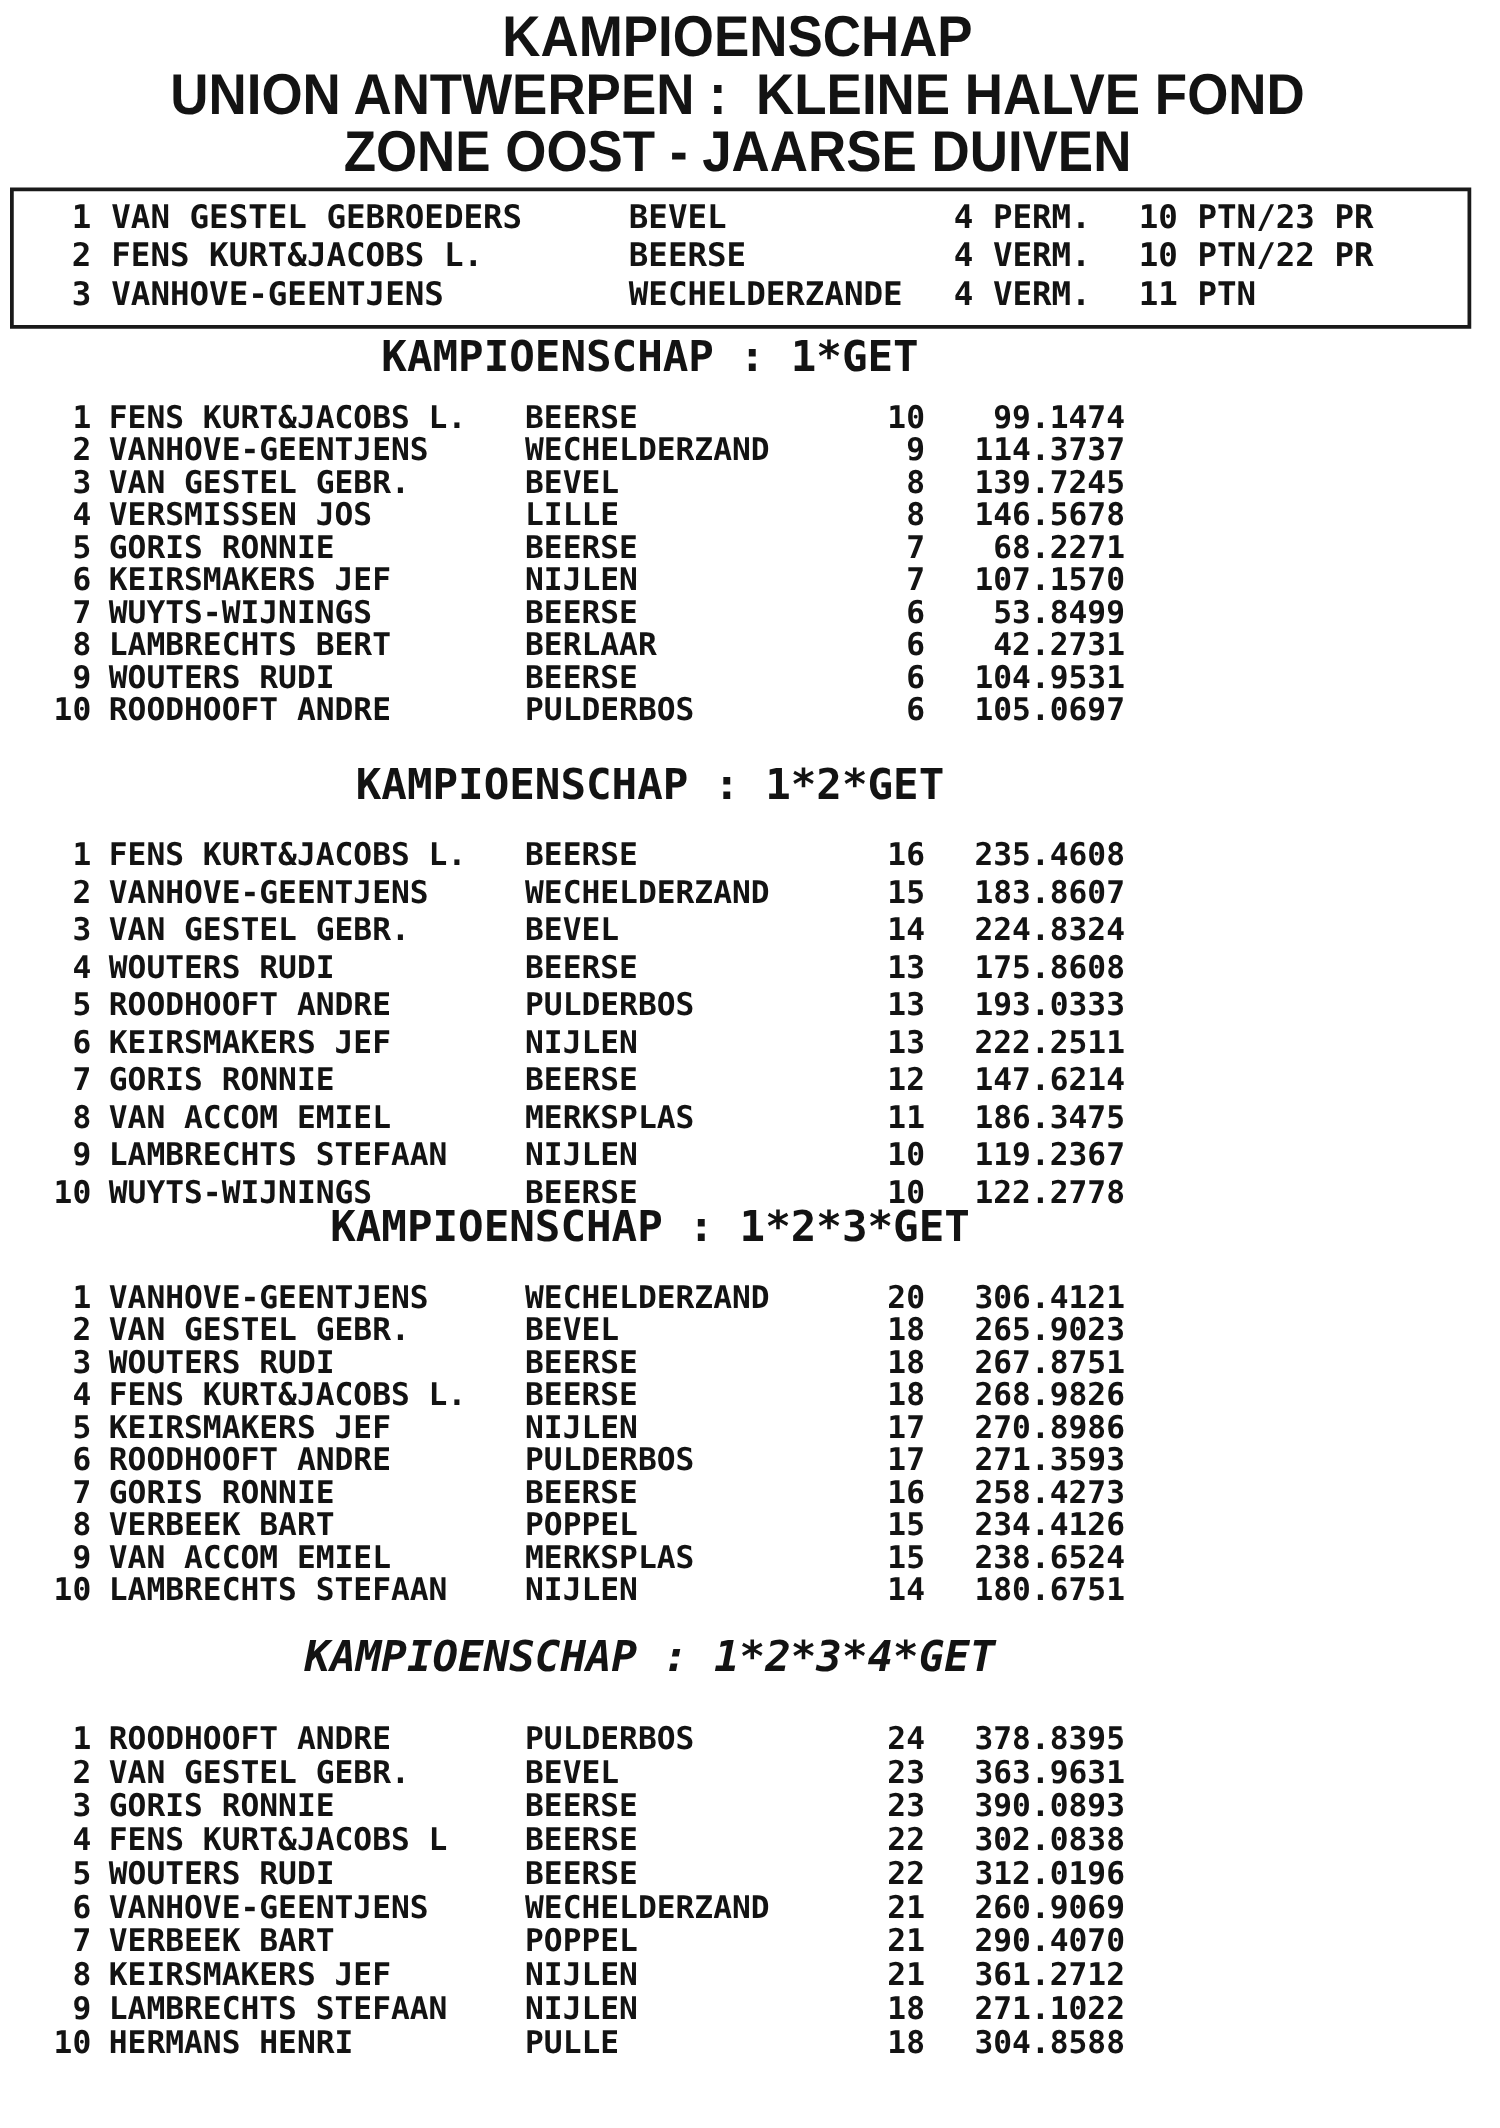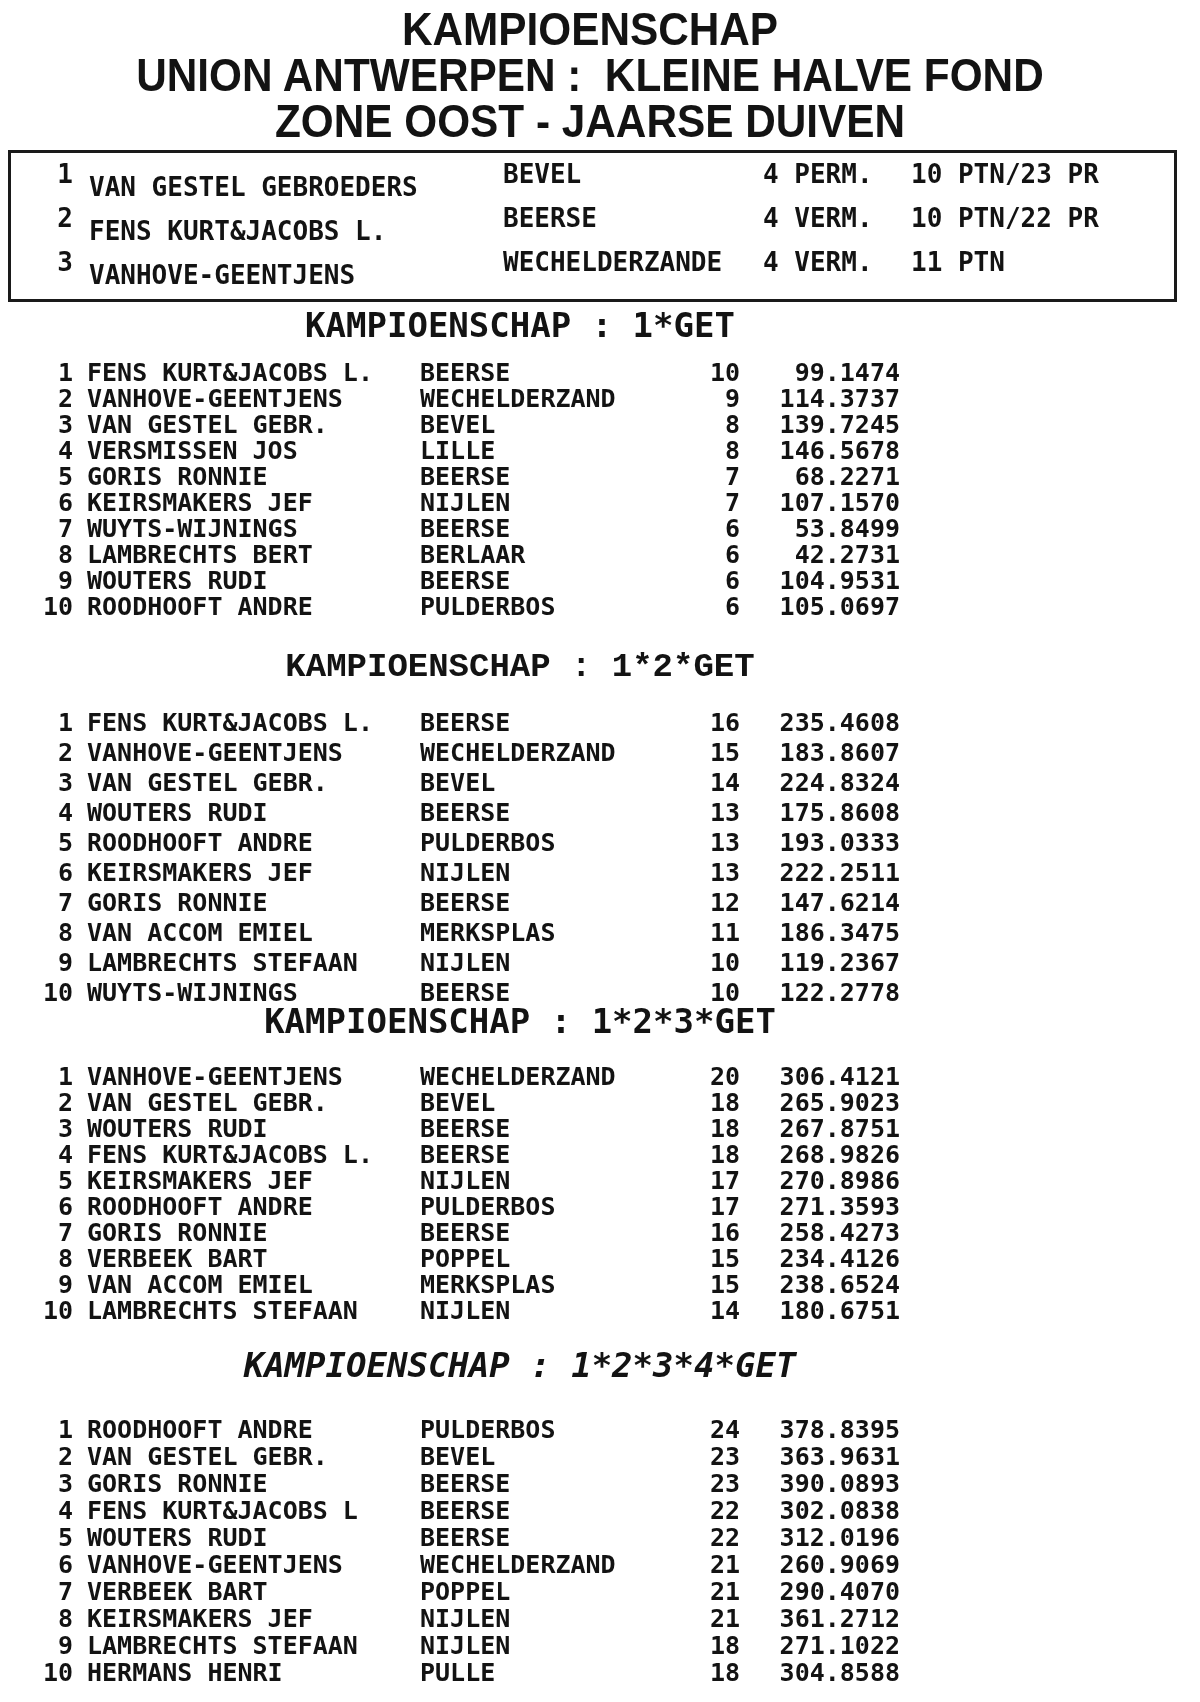--- a/index.html
+++ b/index.html
@@ -32,42 +32,42 @@
     padding: 6px 0 8px 30px;
   }
   .box-row {
     display: grid;
     grid-template-columns: 32px 430px 260px 148px 220px;
     font-size: 26px;
     line-height: 31px;
     white-space: pre;
   }
   .box-row .rank { text-align: right; }
-  .box-row .name { padding-left: 16px; margin-top: 13px; }
+  .box-row .name { padding-left: 16px; }
   
   .s-header {
     width: 1040px;
     text-align: center;
     font-size: 34px;
     line-height: 26px;
     white-space: pre;
   }
   .row {
     display: grid;
     grid-template-columns: 33px 347px 250px 70px 160px;
     padding-left: 40px;
     font-size: 25px;
     white-space: pre;
   }
   .row .rank { text-align: right; }
   .row .name { padding-left: 14px; }
   .row .count, .row .coef { text-align: right; }
   .h1 { margin-top: 10px; }
   .r1 { margin-top: 22px; } .r1 .row { line-height: 26px; }
-  .h2 { margin-top: 34px; font-family: Liberation Mono, monospace; }
+  .h2 { margin-top: 34px; }
   .r2 { margin-top: 28px; } .r2 .row { line-height: 30px; }
   .h3 { }
   .r3 { margin-top: 30px; } .r3 .row { line-height: 26px; }
   .h4 { margin-top: 28px; font-style: italic; }
   .r4 { margin-top: 38px; } .r4 .row { line-height: 27px; }
 </style>
 </head>
 <body>
 
 <div class="titles">

